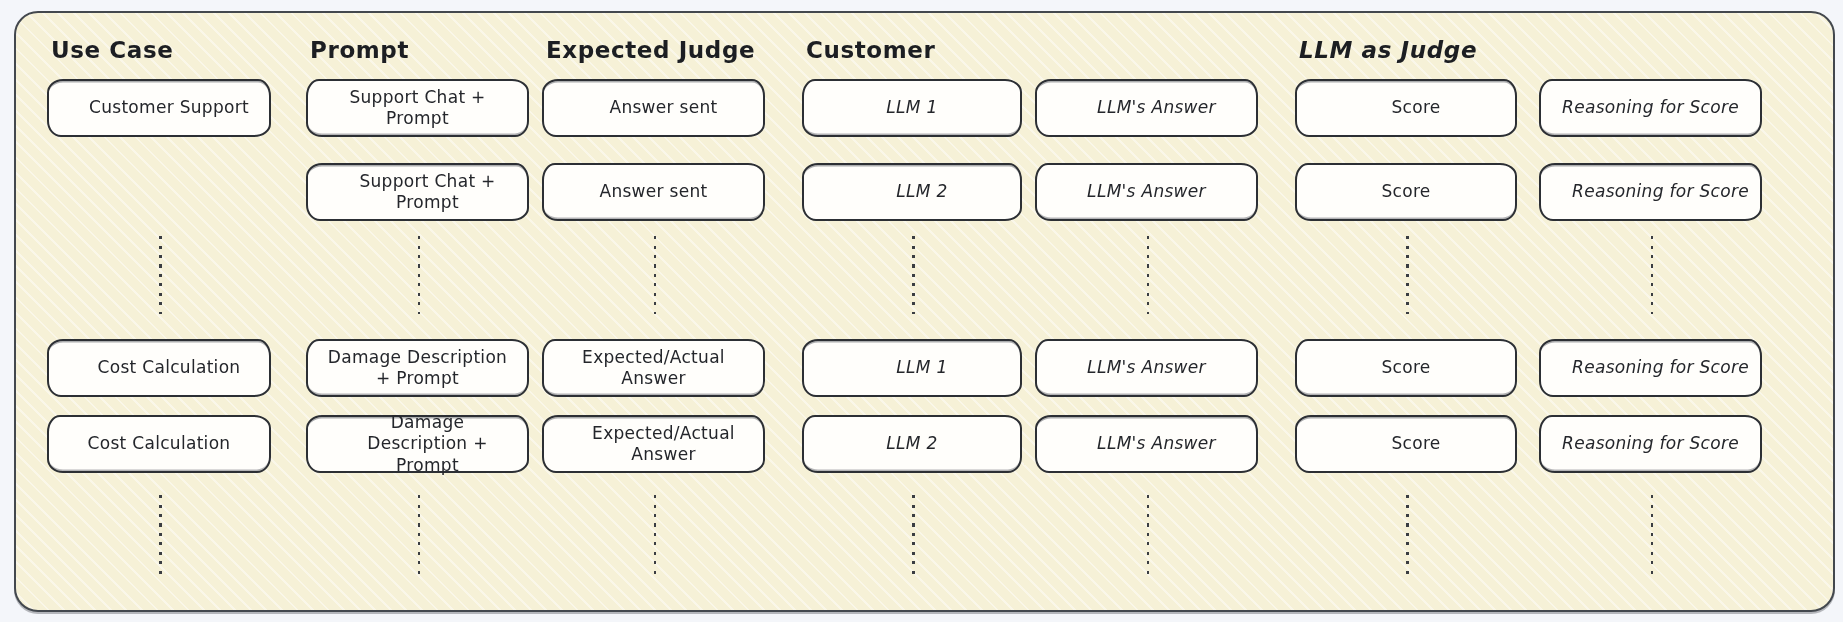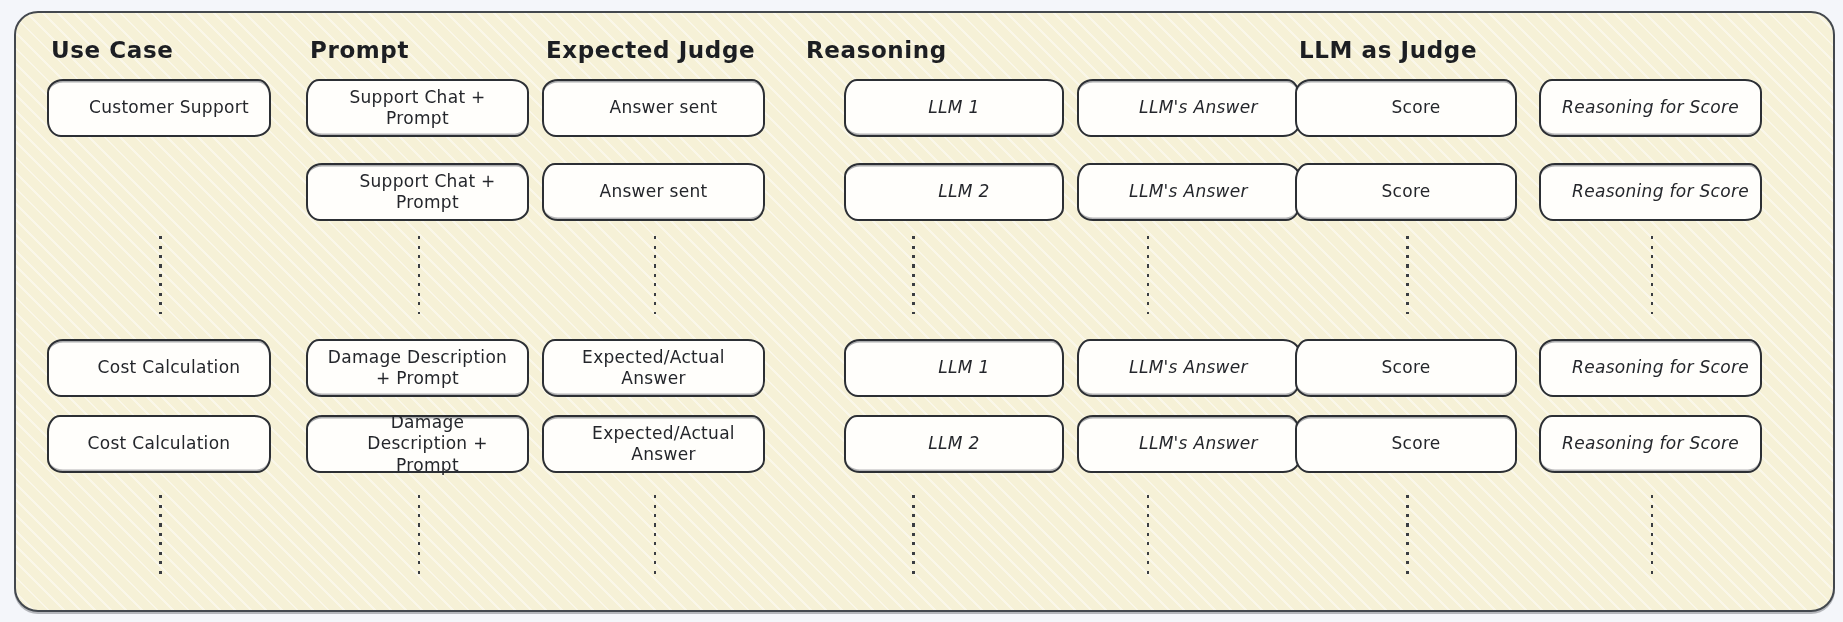--- a/index.html
+++ b/index.html
@@ -29,40 +29,40 @@
 
   .col-header {
     position: absolute;
     top: 24px; left: 4px;
     font-size: 23px;
     font-weight: bold;
     letter-spacing: 0.6px;
     color: #1c1e22;
     white-space: nowrap;
   }
-  .col-header.slanted { }
+  .col-header.slanted { font-style: italic; }
 
   .node {
     position: absolute;
     left: 0; width: 100%; height: 58px;
     background: #fffefb;
     border: 2px solid #2c2f34;
     display: flex;
     align-items: center;
     justify-content: center;
     text-align: center;
     font-size: 17px;
     line-height: 1.25;
     letter-spacing: 0.3px;
     padding: 2px 10px;
     color: #24262b;
   }
   .node.ra { border-radius: 16px 13px 17px 14px / 14px 17px 13px 16px; box-shadow: inset 0 2.5px 0 -1px rgba(88,92,98,0.5); padding-left: 30px; }
   .node.rb { border-radius: 13px 17px 14px 16px / 17px 13px 16px 14px; box-shadow: inset 0 -2.5px 0 -1px rgba(88,92,98,0.45); }
-  .node.slanted { font-style: italic; margin-left: 42px; }
+  .node.slanted { font-style: italic; }
 
   .r1 { top: 66px; }
   .r2 { top: 150px; }
   .r3 { top: 326px; }
   .r4 { top: 402px; }
 
   .dots {
     position: absolute;
     left: 50%;
     width: 2.5px;
@@ -101,21 +101,21 @@
       <div class="col-header">Expected Judge</div>
       <div class="node ra r1">Answer sent</div>
       <div class="node rb r2">Answer sent</div>
       <div class="dots d1"></div>
       <div class="node rb r3">Expected/Actual Answer</div>
       <div class="node ra r4">Expected/Actual Answer</div>
       <div class="dots d2"></div>
     </div>
 
     <div class="col" style="left:786px; width:220px;">
-      <div class="col-header">Reasoning</div>
+      <div class="col-header">Customer</div>
       <div class="node rb r1 slanted">LLM 1</div>
       <div class="node ra r2 slanted">LLM 2</div>
       <div class="dots d1"></div>
       <div class="node ra r3 slanted">LLM 1</div>
       <div class="node rb r4 slanted">LLM 2</div>
       <div class="dots d2"></div>
     </div>
 
     <div class="col" style="left:1019px; width:223px;">
       <div class="node ra r1 slanted">LLM's Answer</div>

